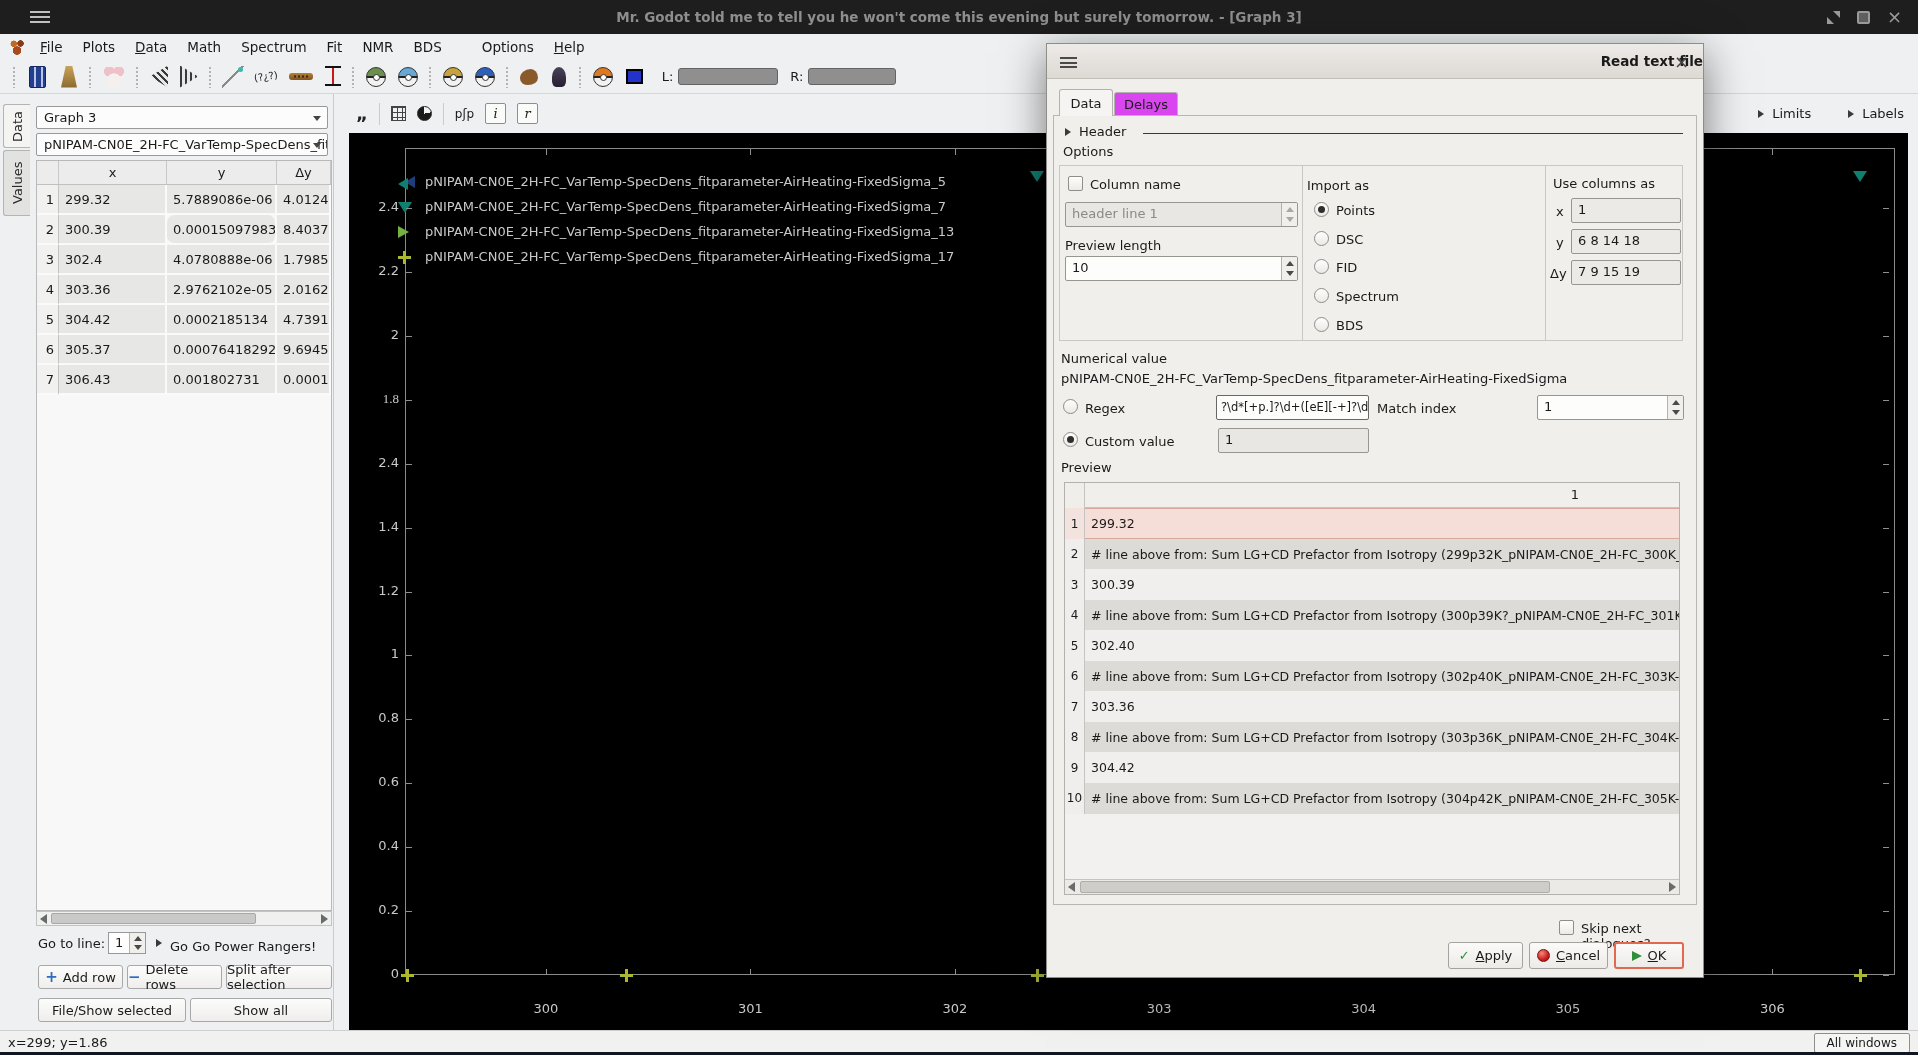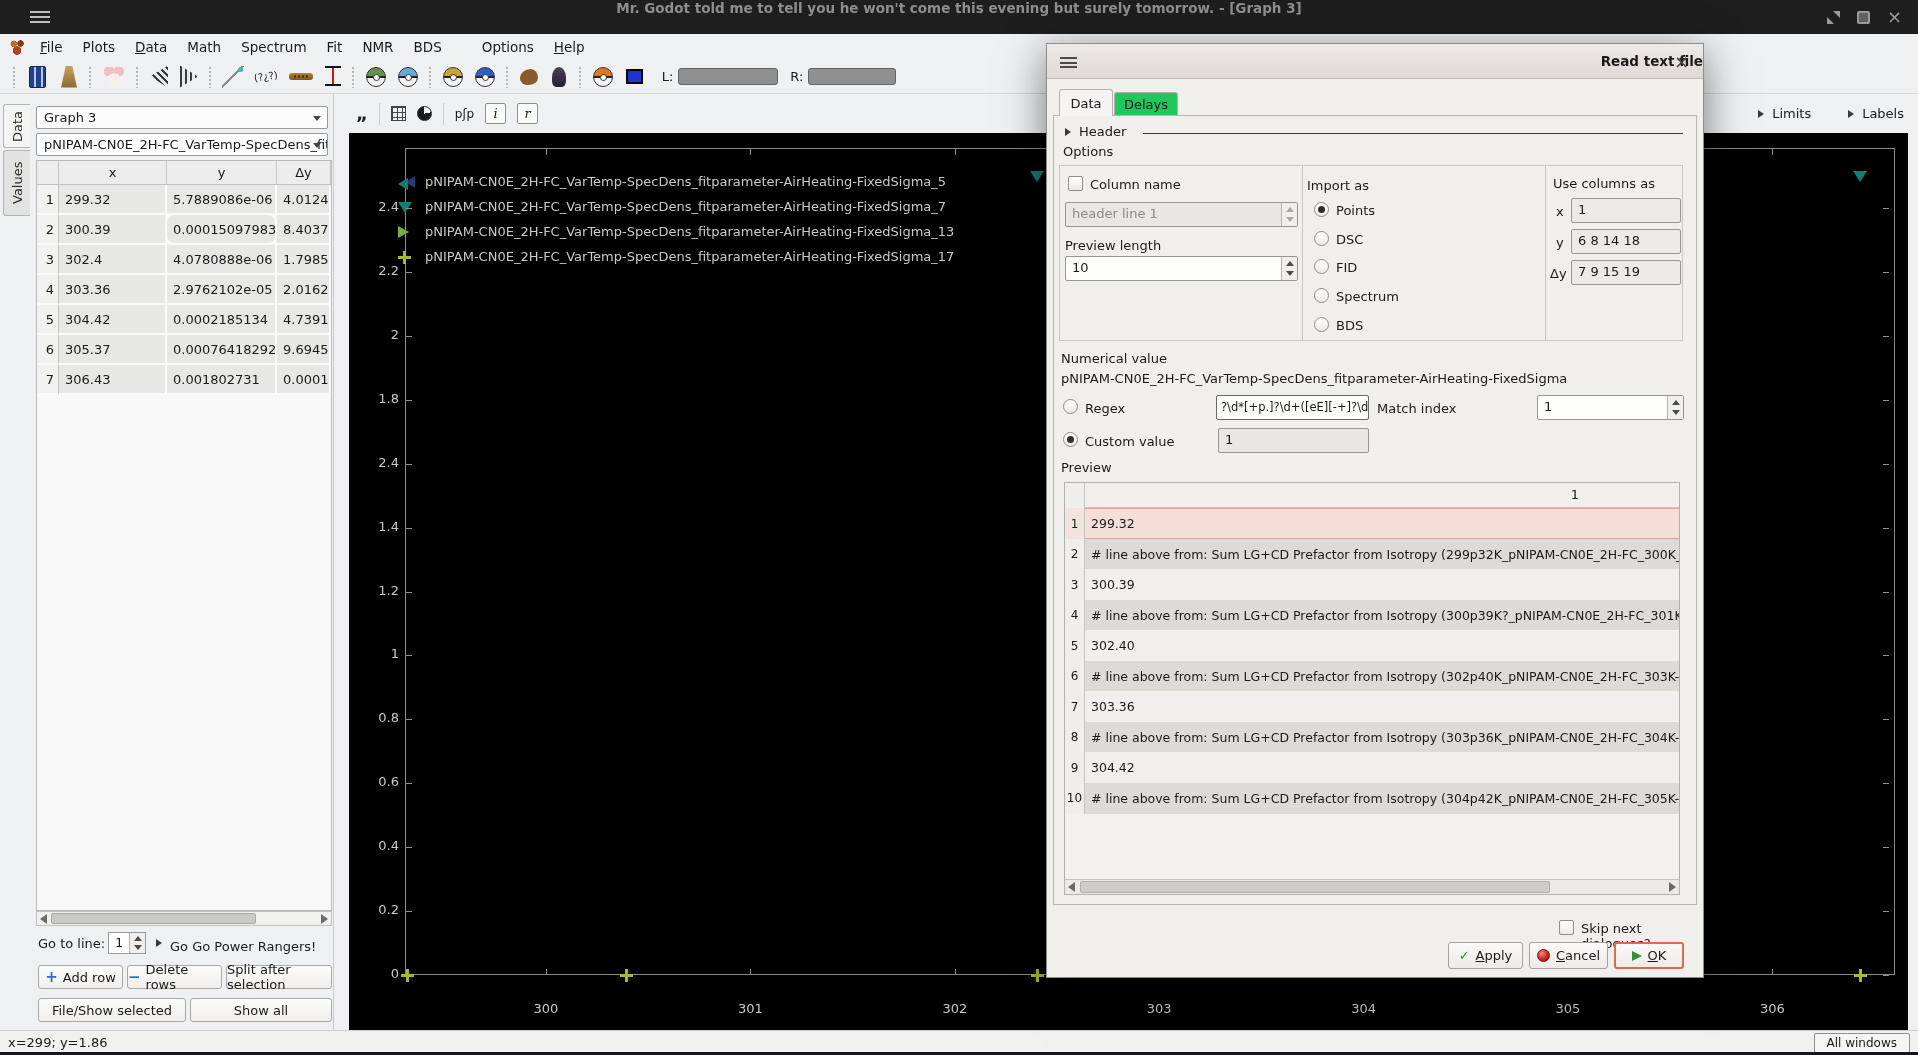--- a/index.html
+++ b/index.html
@@ -1,21 +1,21 @@
 <!DOCTYPE html>
 <html><head>
 <meta charset="utf-8">
 <style>
 *{box-sizing:border-box;margin:0;padding:0}
 html,body{width:1918px;height:1055px;overflow:hidden}
 body{font-family:"DejaVu Sans",sans-serif;background:#eff0f1;position:relative;font-size:13px;color:#1a1a1a}
 #app{position:absolute;inset:0}
 
 
-#titlebar{position:absolute;left:0;top:0;width:1918px;height:34px;background:#1e1e1e;display:flex;}
+#titlebar{position:absolute;left:0;top:0;width:1918px;height:34px;background:#1e1e1e;display:flex;align-items:center}
 .burger{position:absolute;left:30px;top:11px;width:20px;height:12px;cursor:pointer;
  background:linear-gradient(#c0c0c0 0 2px,transparent 2px 5px,#c0c0c0 5px 7px,transparent 7px 10px,#c0c0c0 10px 12px)}
 #title-text{flex:1;text-align:center;color:#8e8e8e;font-weight:bold;font-size:13.5px}
 .wctl{position:absolute;right:16px;top:0;height:34px;display:flex;align-items:center;gap:17px}
 .wc{width:13px;height:13px;position:relative;cursor:pointer}
 .wc-restore::before{content:"";position:absolute;left:0;bottom:0;border-left:7px solid #9a9a9a;border-top:7px solid transparent}
 .wc-restore::after{content:"";position:absolute;right:0;top:0;border-right:7px solid #9a9a9a;border-bottom:7px solid transparent}
 .wc-max{border:2px solid #9a9a9a;border-radius:2px;background:#5f5f5f}
 .wc-close{color:#9a9a9a;font-size:18px;line-height:12px;width:auto}
 
@@ -143,21 +143,21 @@
 #dialog{position:absolute;left:1046px;top:43px;width:658px;height:935px;background:#f0efec;border:1px solid #8f8d8a;
  box-shadow:0 10px 40px rgba(0,0,0,.5);z-index:20}
 .dlg-tb{position:absolute;left:0;top:0;right:0;height:35px;background:linear-gradient(#edebe8,#ddd9d4);border-bottom:1px solid #c2beb8;display:flex;align-items:center}
 .dlg-burger{position:absolute;left:13px;top:13px;width:17px;height:11px;cursor:pointer;
  background:linear-gradient(#4a4a4a 0 2px,transparent 2px 4.5px,#4a4a4a 4.5px 6.5px,transparent 6.5px 9px,#4a4a4a 9px 11px)}
 .dlg-title{flex:1;text-align:right;font-weight:bold;font-size:13.5px}
 .dlg-close{position:absolute;right:14px;top:7px;font-size:18px;color:#444;cursor:pointer}
 .dtab{position:absolute;font-size:13px;display:flex;align-items:center;justify-content:center;border:1px solid #b3b1ad;
  border-bottom:none;border-radius:3px 3px 0 0;cursor:pointer}
 #tab-data{left:12px;top:45px;width:54px;height:27px;background:#f5f4f2;z-index:2}
-#tab-delays{left:67px;top:48px;width:64px;height:24px;background:#22c55e}
+#tab-delays{left:67px;top:48px;width:64px;height:24px;background:#d946ef}
 .dlg-frame{position:absolute;left:6px;top:71px;width:644px;height:790px;border:1px solid #b8b6b2}
 .hdr-exp{position:absolute;left:18px;top:80px;display:flex;align-items:center;font-size:13px;cursor:pointer}
 .hdr-line{position:absolute;left:96px;right:20px;top:89px;height:1px;background:#3a3a3a}
 .sec-label{position:absolute;font-size:13px}
 #lbl-options{left:16px;top:100px}
 #opt-box{position:absolute;left:12px;top:121px;width:624px;height:176px;border:1px solid #c9c7c3}
 .vdiv{position:absolute;top:0;bottom:0;width:1px;background:#c9c7c3}
 .cb{position:absolute;width:15px;height:15px;border:1px solid #908e8a;background:linear-gradient(#fefefe,#eceae6);border-radius:2px;cursor:pointer}
 .rad{position:absolute;width:15px;height:15px;border:1px solid #8e8c88;border-radius:50%;background:linear-gradient(#fdfdfc,#eceae7);cursor:pointer}
 .rad.sel::after{content:"";position:absolute;left:3px;top:3px;width:7px;height:7px;border-radius:50%;background:#2e2e2e}
@@ -445,21 +445,21 @@
         <div class="tickmark" style="left: 1534px; top: 522.42px; width: 6px; height: 1px;"></div>
         <div class="ylab" style="top: 449.504px;">1.2</div>
         <div class="tickmark" style="left: 57px; top: 458.504px; width: 6px; height: 1px;"></div>
         <div class="tickmark" style="left: 1534px; top: 458.504px; width: 6px; height: 1px;"></div>
         <div class="ylab" style="top: 385.588px;">1.4</div>
         <div class="tickmark" style="left: 57px; top: 394.588px; width: 6px; height: 1px;"></div>
         <div class="tickmark" style="left: 1534px; top: 394.588px; width: 6px; height: 1px;"></div>
         <div class="ylab" style="top: 321.672px;">2.4</div>
         <div class="tickmark" style="left: 57px; top: 330.672px; width: 6px; height: 1px;"></div>
         <div class="tickmark" style="left: 1534px; top: 330.672px; width: 6px; height: 1px;"></div>
-        <div class="ylab" style="top: 257.756px;">1.8</div>
+        <div class="ylab" style="top: 257.756px; font-family: Liberation Serif, serif;">1.8</div>
         <div class="tickmark" style="left: 57px; top: 266.756px; width: 6px; height: 1px;"></div>
         <div class="tickmark" style="left: 1534px; top: 266.756px; width: 6px; height: 1px;"></div>
         <div class="ylab" style="top: 193.84px;">2</div>
         <div class="tickmark" style="left: 57px; top: 202.84px; width: 6px; height: 1px;"></div>
         <div class="tickmark" style="left: 1534px; top: 202.84px; width: 6px; height: 1px;"></div>
         <div class="ylab" style="top: 129.924px;">2.2</div>
         <div class="tickmark" style="left: 57px; top: 138.924px; width: 6px; height: 1px;"></div>
         <div class="tickmark" style="left: 1534px; top: 138.924px; width: 6px; height: 1px;"></div>
         <div class="ylab" style="top: 66.008px;">2.4</div>
         <div class="tickmark" style="left: 57px; top: 75.008px; width: 6px; height: 1px;"></div>

